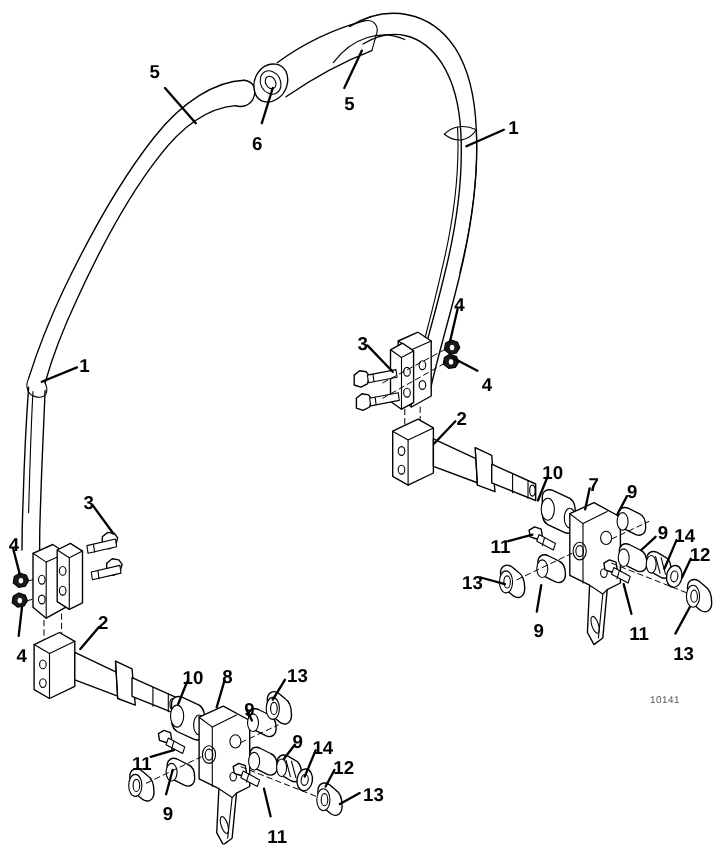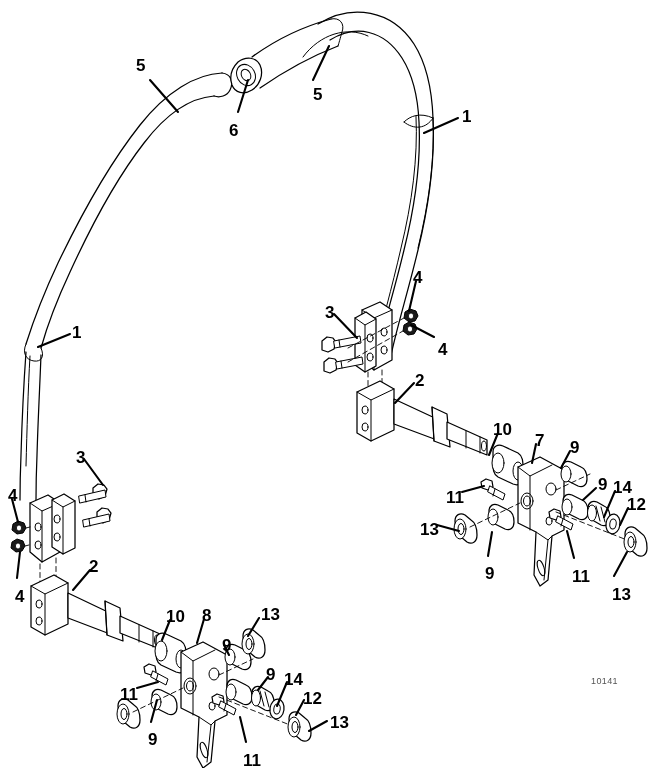--- a/index.html
+++ b/index.html
@@ -437,15 +437,15 @@
       <div class="callout" style="left: 222px; top: 637px;">9</div>
       <div class="callout" style="left: 120px; top: 686px;">11</div>
       <div class="callout" style="left: 148px; top: 731px;">9</div>
       <div class="callout" style="left: 266px; top: 666px;">9</div>
       <div class="callout" style="left: 284px; top: 671px;">14</div>
       <div class="callout" style="left: 303px; top: 690px;">12</div>
       <div class="callout" style="left: 243px; top: 752px;">11</div>
       <div class="callout" style="left: 330px; top: 714px;">13</div>
     </div>
 
-  <div id="drawing-number" style="left:591px;top:676px;">10141</div>
+  <div id="drawing-number" style="left:591px;top:631px;">10141</div>
 
 </div>
 
 </body></html>

